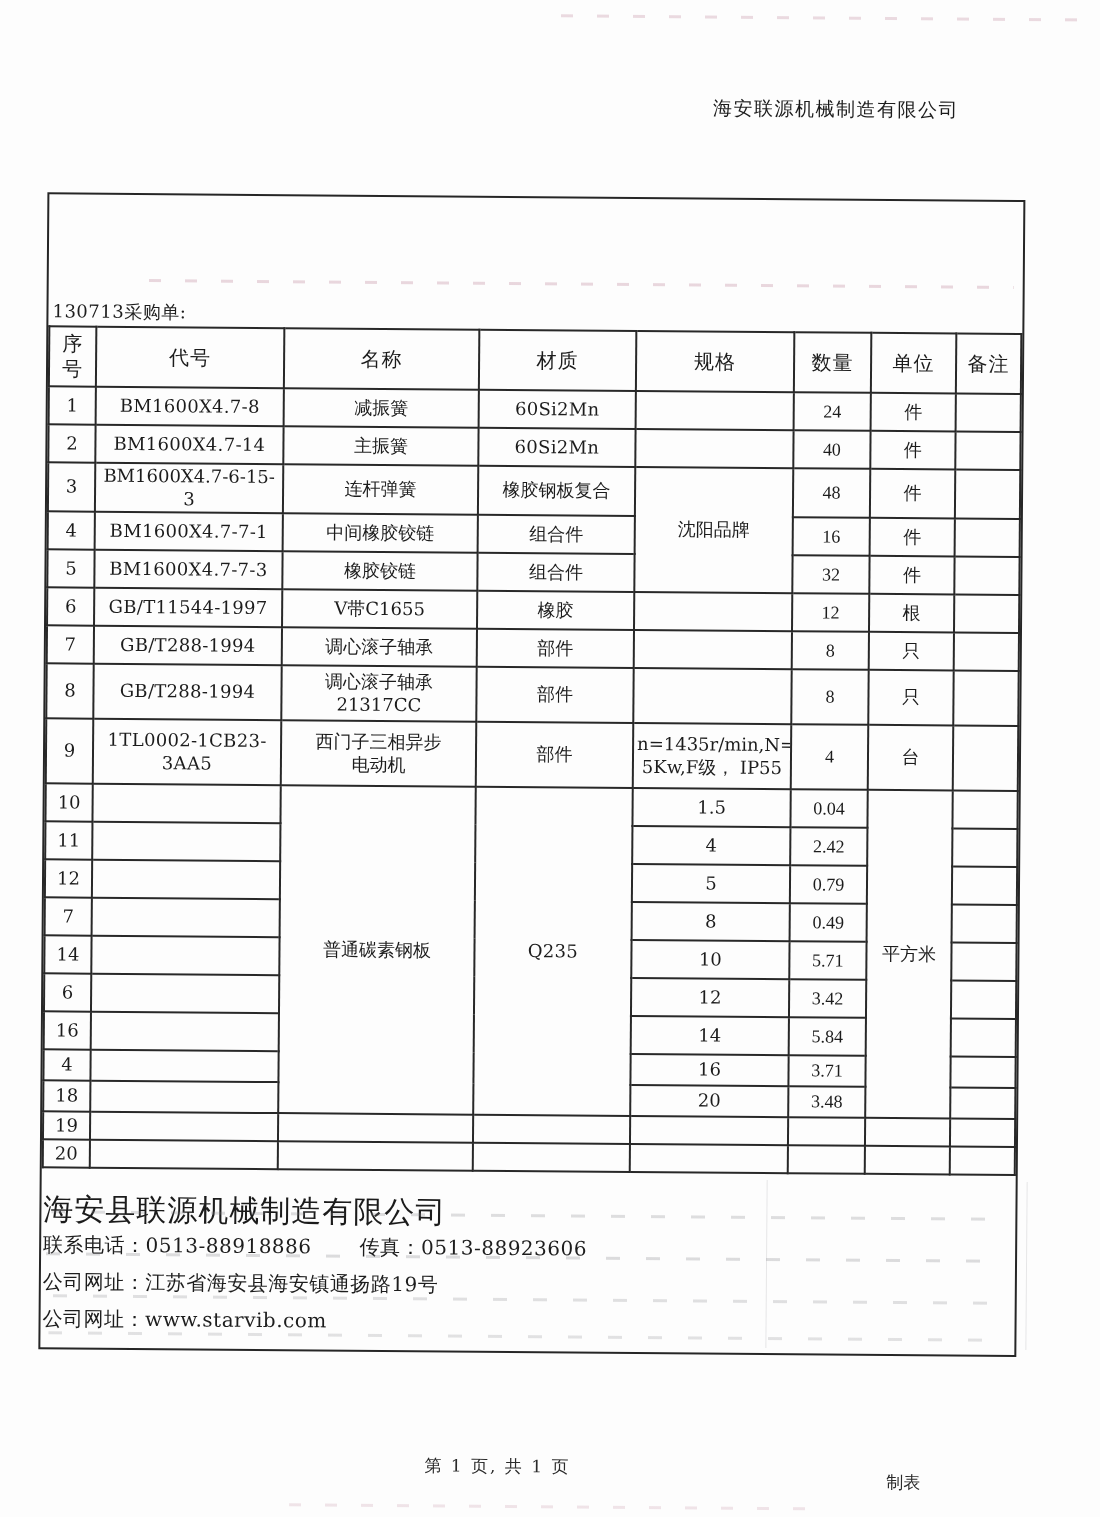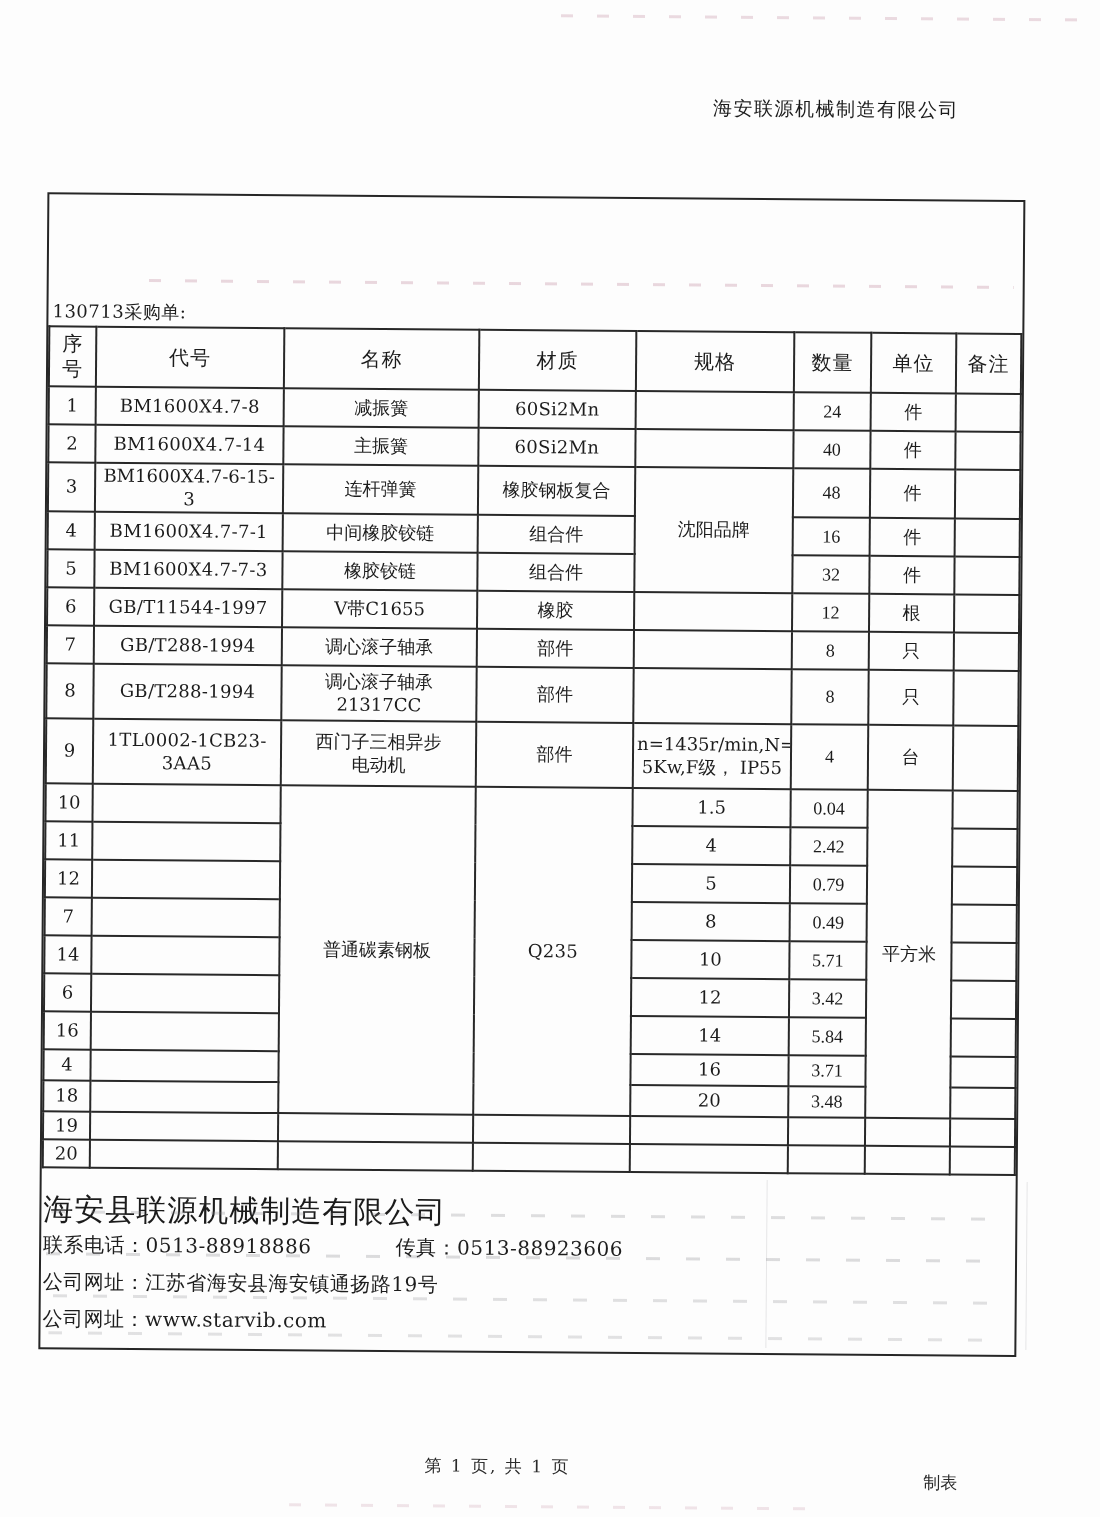--- a/index.html
+++ b/index.html
@@ -31,24 +31,24 @@
   td.code{font-size:16.5px;letter-spacing:0.3px;}
   td.small-code{font-size:13.5px;letter-spacing:0;}
   td.small-spec{font-size:13px;text-align:left;padding-left:5px;}
   td.qty{font-size:19px;font-family:Liberation Serif, serif;}
   tr.h62{height:60px;} tr.h38{height:38px;} tr.h55{height:55px;} tr.h65{height:65px;}
   tr.h31{height:31px;} tr.h28{height:28px;}
   
   .sheet-footer{position:relative;height:179px;padding:0 0 0 2px;}
   .f-company{font-size:30px;letter-spacing:1px;color:#1b1b1b;padding:24px 0 0 0;line-height:34px;}
   .f-line{font-size:20px;color:#1d1d1d;line-height:37px;letter-spacing:0.5px;}
-  .f-fax{margin-left:84px;}
+  .f-fax{margin-left:48px;}
   
   .pagination{position:absolute;left:435px;top:1455px;font-size:17px;letter-spacing:2px;color:#2a2a2a;}
-  .maker{position:absolute;left:897px;top:1468px;font-size:17px;color:#2a2a2a;margin-left:37px;}
+  .maker{position:absolute;left:897px;top:1468px;font-size:17px;color:#2a2a2a;}
   
   .dash{
     position:absolute;height:3px;
     background:repeating-linear-gradient(90deg,rgba(186,126,148,0.50) 0 12px,rgba(186,126,148,0) 12px 36px);
   }
   .dash.gray{background:repeating-linear-gradient(90deg,rgba(130,130,135,0.32) 0 14px,rgba(130,130,135,0) 14px 40px);}
   .vghost{position:absolute;width:1px;background:rgba(150,150,155,0.22);}
 </style>
 </head>
 <body>

